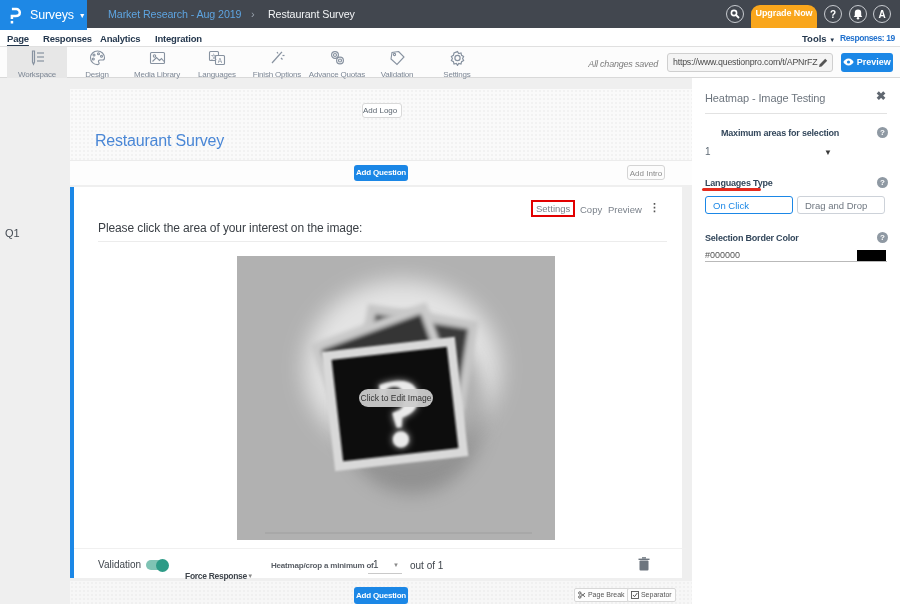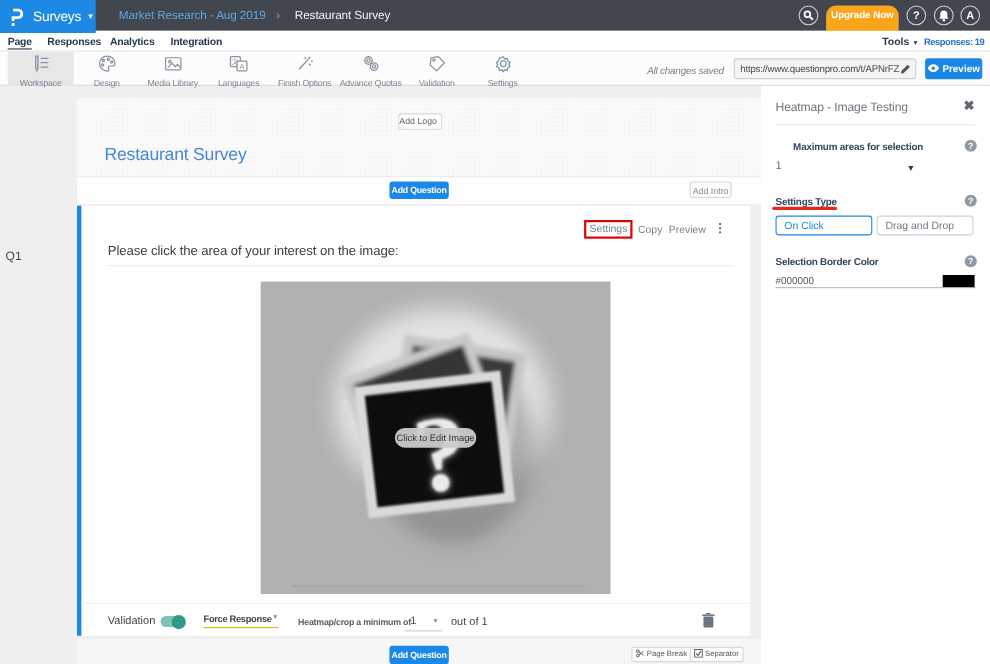--- a/index.html
+++ b/index.html
@@ -57,21 +57,21 @@
 #sdots { position:absolute; left:575px; top:14px; color:#555; font-size:11px; font-weight:bold; }
 #qtext { position:absolute; left:24px; top:34px; font-size:12px; letter-spacing:-0.1px; color:#3a3f45; white-space:nowrap; }
 #qline { position:absolute; left:24px; top:54px; width:569px; height:1px; background:#ececec; }
 #imgph { position:absolute; left:163px; top:69px; width:318px; height:284px; background:#b1b1b1; overflow:hidden; }
 #valrow { position:absolute; left:0px; top:361px; width:612px; height:30px; border-top:1px solid #f0f0f0; font-size:10px; color:#3f454c; }
 
 
 #vallbl { position:absolute; left:24px; top:10px; }
 #toggle { position:absolute; left:72px; top:11px; width:22px; height:10px; background:#7fc3b4; border-radius:5px; }
 #toggle .knob { position:absolute; right:-1px; top:-1.5px; width:13px; height:13px; background:#2d9b87; border-radius:50%; }
-#forcesel { position:absolute; left:111px; top:8px; width:68px; border-bottom:1px solid #eab308; padding-bottom:3px; font-weight:bold; font-size:8.5px; letter-spacing:-0.3px; color:#3f454c; white-space:nowrap; }
+#forcesel { position:absolute; left:111px; top:22px; width:68px; border-bottom:1px solid #eab308; padding-bottom:3px; font-weight:bold; font-size:8.5px; letter-spacing:-0.3px; color:#3f454c; white-space:nowrap; }
 #forcesel .car { position:absolute; right:0; top:2px; color:#8a8a8a; font-size:6px; }
 #mintext { position:absolute; left:197px; top:12px; font-size:8px; font-weight:bold; color:#5a5f66; white-space:nowrap; letter-spacing:-0.2px; }
 #minsel { position:absolute; left:294px; top:10px; width:34px; border-bottom:1px solid #c9c9c9; padding-bottom:3px; font-size:10px; padding-left:5px; }
 #minsel .car { position:absolute; right:3px; top:3px; color:#8a8a8a; font-size:6px; }
 #outof { position:absolute; left:336px; top:11px; font-size:10px; }
 #trash { position:absolute; left:564px; top:8px; }
 
 
 #botrow { position:absolute; left:70px; top:581px; width:622px; height:23px; background:#f7f7f7; background-image:radial-gradient(#f0f0f0 0.8px, transparent 0.8px); background-size:4px 4px; }
 #addq2 { position:absolute; left:284px; top:6px; width:54px; height:17px; line-height:17px; }
@@ -332,21 +332,21 @@
         </svg> Separator</div>
   </div>
 
   <div id="panel">
     <div id="ptitle">Heatmap - Image Testing</div>
     <div id="pclose">✖</div>
     <div id="phr"></div>
     <div class="plabel" style="top:50px;padding-left:16px;">Maximum areas for selection</div>
     <div class="qhelp" style="top:49px;">?</div>
     <div id="psel1">1<span class="car">▼</span></div>
-    <div class="plabel" style="top:100px;">Settings Type</div>
+    <div class="plabel" style="top:100px;">Languages Type</div>
     <div class="qhelp" style="top:99px;">?</div>
     <div id="redline"></div>
     <div class="ptbtn" id="onclickb">On Click</div>
     <div class="ptbtn" id="dragb">Drag and Drop</div>
     <div class="plabel" style="top:155px;">Selection Border Color</div>
     <div class="qhelp" style="top:154px;">?</div>
     <div id="hexin">#000000</div>
     <div id="swatch"></div>
   </div>
 

